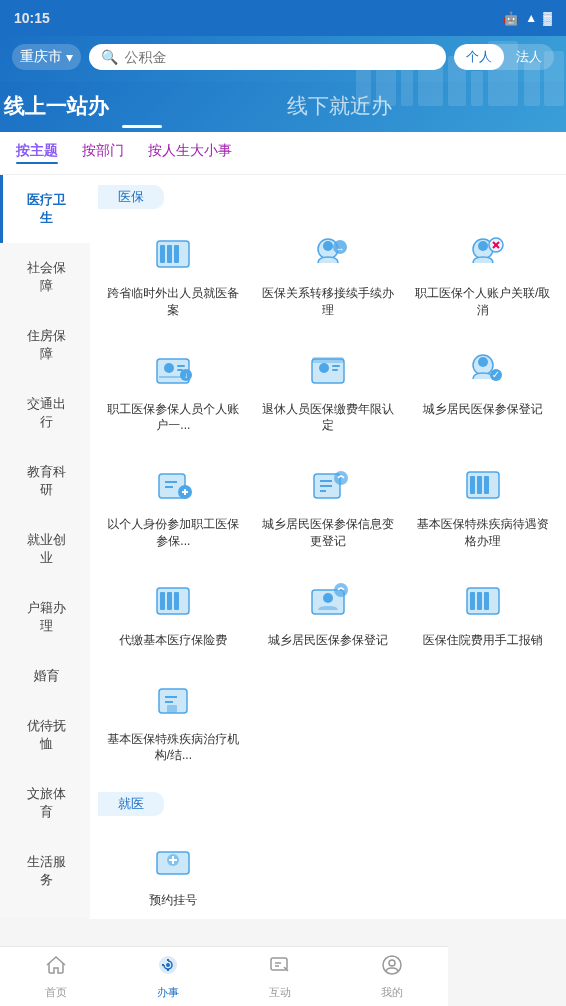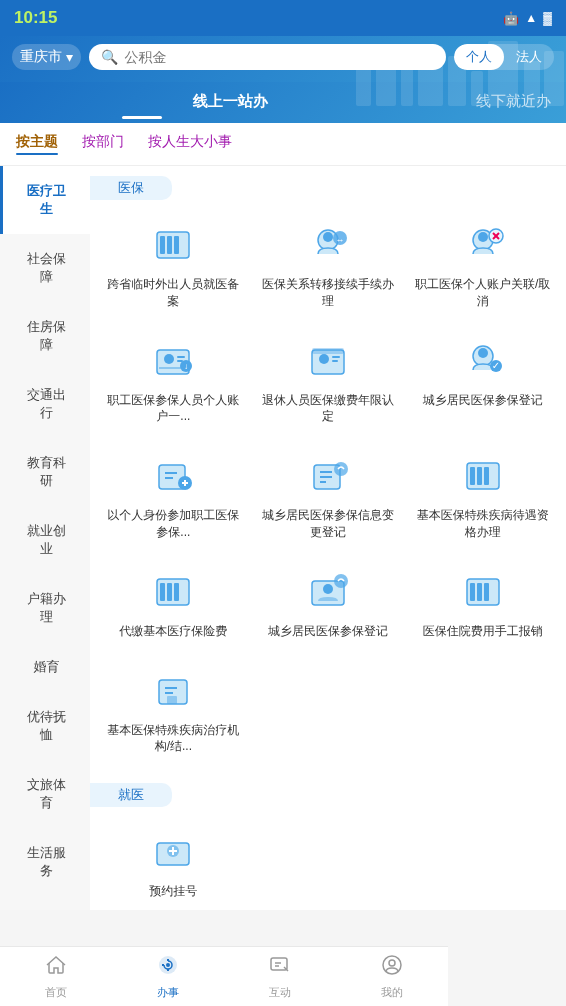--- a/index.html
+++ b/index.html
@@ -16,22 +16,22 @@
     
     .status-bar {
       background: #1a6fc4;
       display: flex;
       justify-content: space-between;
       align-items: center;
       padding: 6px 14px;
       height: 36px;
     }
     .status-time {
-      color: #bef264;
-      font-size: 17px;
+      color: #e5e5e5;
+      font-size: 14px;
       font-weight: 600;
     }
     .status-icons {
       display: flex;
       align-items: center;
       gap: 6px;
     }
     .status-icons span {
       color: white;
       font-size: 12px;
@@ -96,24 +96,24 @@
     }
 
     
     .tab-bar {
       display: flex;
       background: linear-gradient(135deg, #1a6fc4 0%, #3a9fd8 100%);
       padding: 0 0 4px;
     }
     .tab-item {
       flex: 1;
-      text-align: right;
-      padding: 10px 15px 8px;
+      text-align: left;
+      padding: 10px 4px 8px;
       color: rgba(255,255,255,0.7);
-      font-size: 15px;
+      font-size: 21px;
       cursor: pointer;
       position: relative;
     }
     .tab-item.active {
       color: white;
       font-weight: 600;
     }
     .tab-item.active::after {
       content: '';
       position: absolute;
@@ -135,21 +135,21 @@
       border-bottom: 1px solid #eee;
     }
     .filter-tab {
       font-size: 14px;
       color: #a21caf;
       cursor: pointer;
       padding-bottom: 4px;
       position: relative;
     }
     .filter-tab.active {
-      color: #a16207;
+      color: #8b5cf6;
       font-weight: 600;
       text-align: center;
     }
     .filter-tab.active::after {
       content: '';
       position: absolute;
       bottom: 0;
       left: 0;
       width: 100%;
       height: 2px;
@@ -193,23 +193,23 @@
       overflow-y: auto;
       background: white;
     }
 
     
     .section-label {
       display: inline-block;
       background: #e8f4fd;
       color: #1a6fc4;
       font-size: 13px;
-      padding: 3px 28px;
+      padding: 3px 20px;
       border-radius: 0 10px 10px 0;
-      margin: 10px 0 8px;
+      margin: 10px 8px 8px;
     }
 
     
     .service-grid {
       display: grid;
       grid-template-columns: repeat(3, 1fr);
       gap: 4px;
       padding: 0 8px 8px;
     }
     .service-item {

